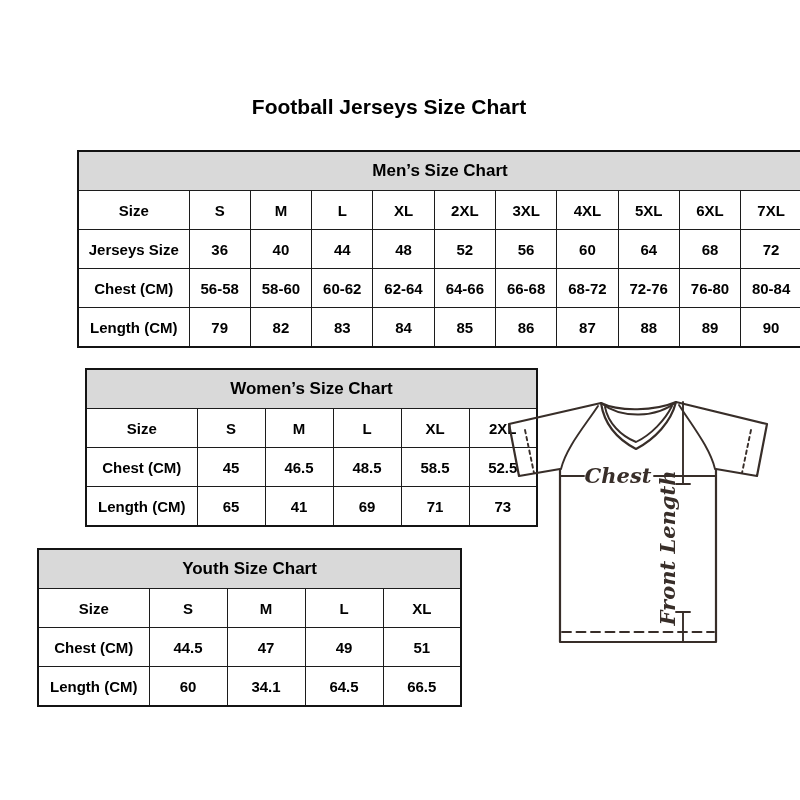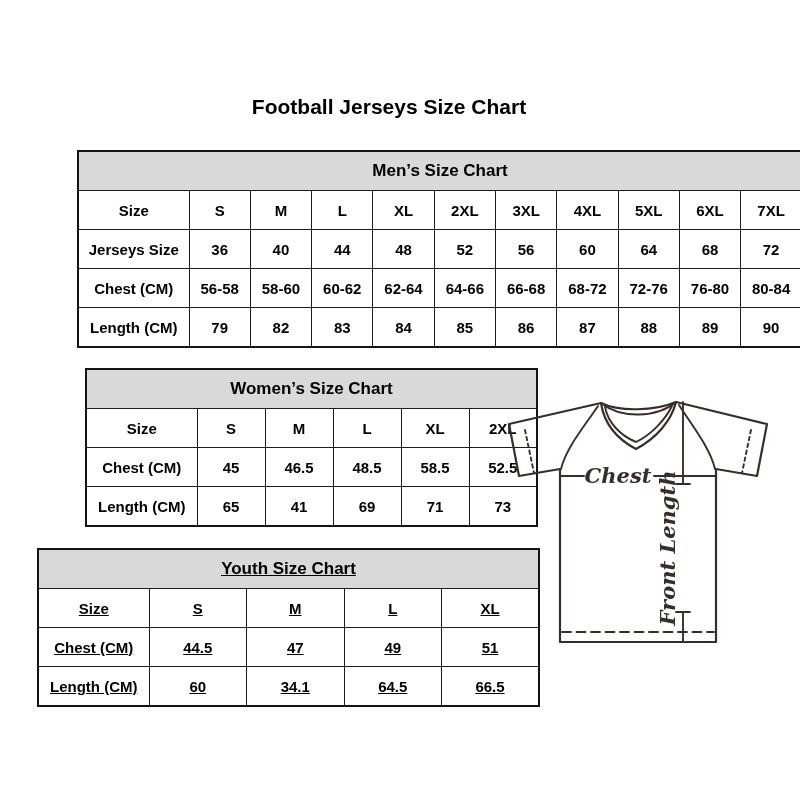--- a/index.html
+++ b/index.html
@@ -17,21 +17,21 @@
     background:#fff;border:2.5px solid #141414;
   }
   table.size-table td{
     border:1.5px solid #1c1c1c;text-align:center;vertical-align:middle;
     height:38px;padding:0;font-weight:bold;font-size:15px;color:#000;
     font-family:"Liberation Sans",sans-serif;overflow:hidden;white-space:nowrap;
   }
   table.size-table td.title-cell{background:#d9d9d9;font-size:17px;}
   #men-table{left:37px;top:150px;width:726px;margin-left:40px;}
   #women-table{left:37px;top:368px;width:453px;margin-left:48px;}
-  #youth-table{left:37px;top:548px;width:503px;text-decoration:underline;}
+  #youth-table{left:37px;top:548px;width:425px;}
   #jersey-diagram{position:absolute;left:505px;top:386px;width:265px;height:262px;}
   #jersey-diagram svg{display:block;width:100%;height:100%;}
   .j-stroke{fill:none;stroke:#382e29;stroke-width:2.2;stroke-linejoin:round;stroke-linecap:round;}
   .j-thin{fill:none;stroke:#382e29;stroke-width:1.9;stroke-linecap:round;}
   .j-text{fill:#382e29;font-family:"DejaVu Serif","Liberation Serif",serif;
           font-style:italic;font-weight:bold;font-size:21px;}
 </style>
 </head>
 <body>
 

